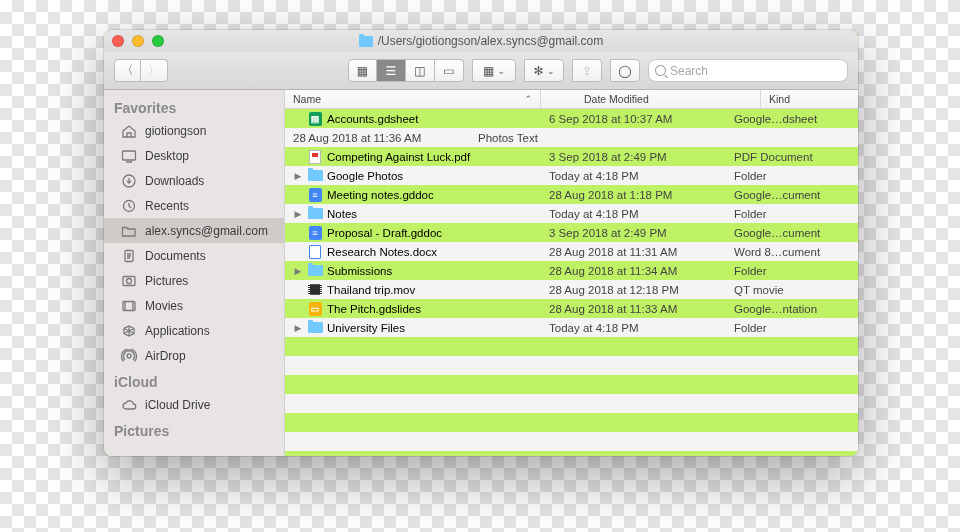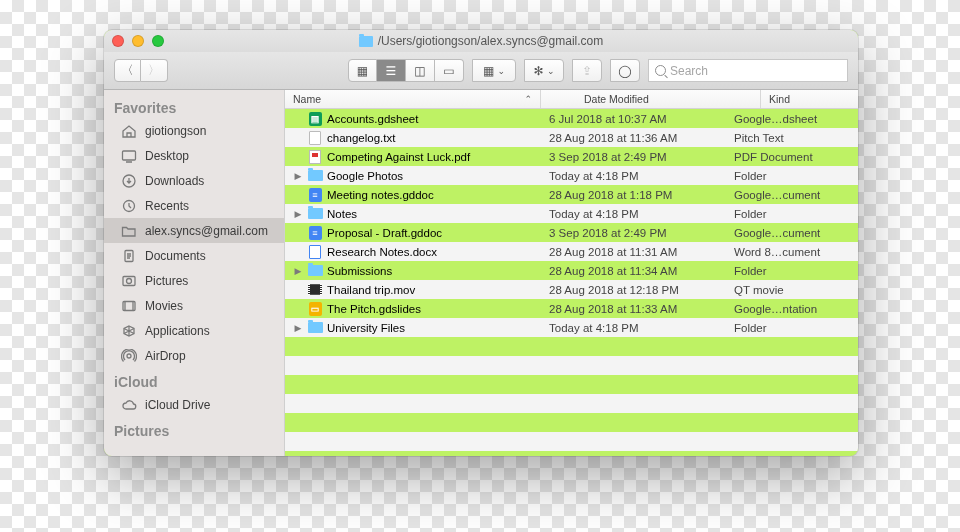--- a/index.html
+++ b/index.html
@@ -18,21 +18,21 @@
   .btn{height:23px;background:linear-gradient(#fefefe,#f1f1f1);border:1px solid #bcbcbc;display:flex;align-items:center;justify-content:center;color:#555;font-size:12px;}
   .btn-group .btn:first-child{border-radius:4px 0 0 4px;}
   .btn-group .btn:last-child{border-radius:0 4px 4px 0;}
   .btn-group .btn:not(:first-child){border-left:none;}
   .btn-single{border-radius:4px;}
   .btn.active{background:#8a8a8a;color:#fff;}
   .btn.disabled{color:#c1c1c1;}
   .nav-btn{width:27px;}
   .view-btn{width:29px;}
   .flex1{flex:1;}
-  .search{height:23px;width:200px;border-radius:0;border:1px solid #c7c7c7;background:#fff;display:flex;align-items:center;padding:0 6px;gap:4px;color:#a6a6a6;font-size:12px;}
+  .search{height:23px;width:200px;border-radius:8px;border:1px solid #c7c7c7;background:#fff;display:flex;align-items:center;padding:0 6px;gap:4px;color:#a6a6a6;font-size:12px;}
   .mag{width:11px;height:11px;border:1.2px solid #8e8e8e;border-radius:50%;position:relative;}
   .mag::after{content:'';position:absolute;width:4px;height:1.2px;background:#8e8e8e;transform:rotate(45deg);bottom:-2px;right:-3px;}
   .body{flex:1;display:flex;overflow:hidden;}
   .sidebar{width:181px;background:#e8e4e3;border-right:1px solid #cfcfcf;padding-top:4px;overflow:hidden;}
   .side-head{font-size:14px;color:#8a8a8a;font-weight:600;padding:6px 10px 2px;}
   .side-item{height:25px;display:flex;align-items:center;gap:8px;padding:0 10px 0 16px;font-size:12px;color:#3b3b3b;}
   .side-item.sel{background:#cfcbc9;}
   .side-ico{width:17px;height:15px;display:flex;align-items:center;justify-content:center;color:#7a7a7a;}
   .content{flex:1;display:flex;flex-direction:column;}
   .cols{height:19px;background:linear-gradient(#fcfcfc,#f2f2f2);border-bottom:1px solid #d3d3d3;display:flex;font-size:10.5px;color:#444;}
@@ -242,33 +242,26 @@
       </div>
       <div class="rows" id="rows">
           <div class="row">
             <div class="cell c-name">
               <span class="tri"></span>
               <span class="fi">
                 <span class="gd green">▤</span>
               </span>
               <span>Accounts.gdsheet</span>
             </div>
-            <div class="cell c-date">6 Jul 2018 at 10:37 AM</div>
+            <div class="cell c-date">6 Sep 2018 at 10:37 AM</div>
             <div class="cell c-kind">Google…dsheet</div>
           </div>
           <div class="row">
-            <div class="cell c-name">
-              <span class="tri"></span>
-              <span class="fi">
-                <span class="doc-ico"></span>
-              </span>
-              <span>changelog.txt</span>
-            </div>
             <div class="cell c-date">28 Aug 2018 at 11:36 AM</div>
-            <div class="cell c-kind">Pitch Text</div>
+            <div class="cell c-kind">Photos Text</div>
           </div>
           <div class="row">
             <div class="cell c-name">
               <span class="tri"></span>
               <span class="fi">
                 <span class="pdf-ico"></span>
               </span>
               <span>Competing Against Luck.pdf</span>
             </div>
             <div class="cell c-date">3 Sep 2018 at 2:49 PM</div>

